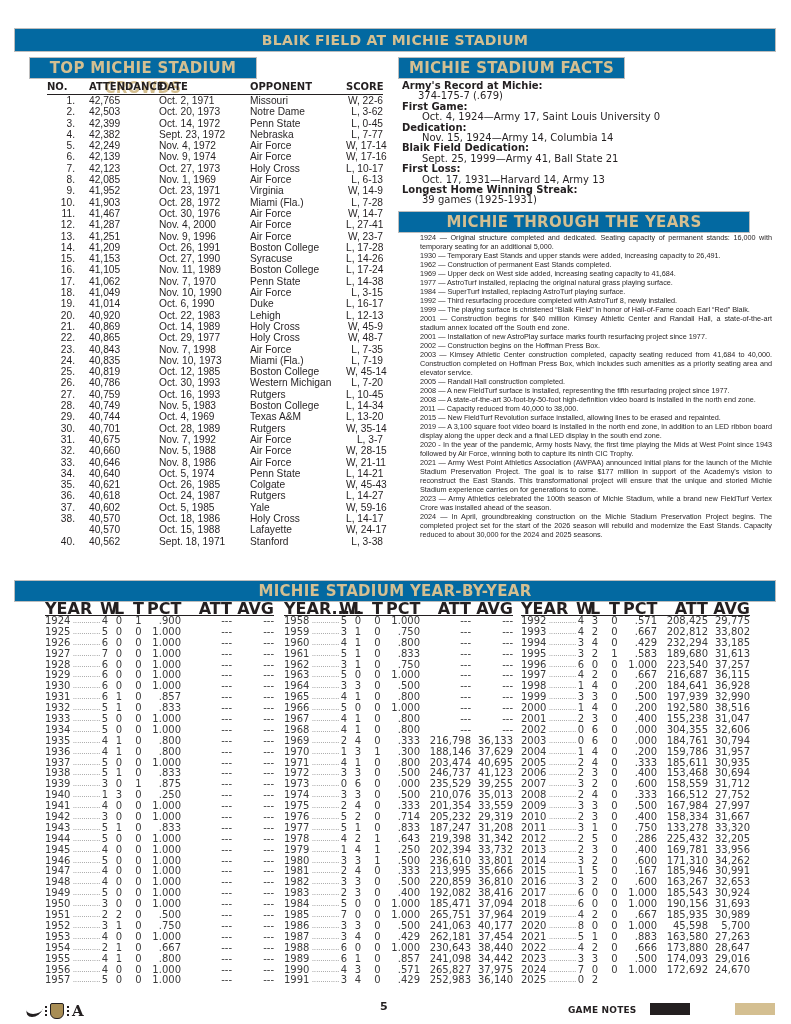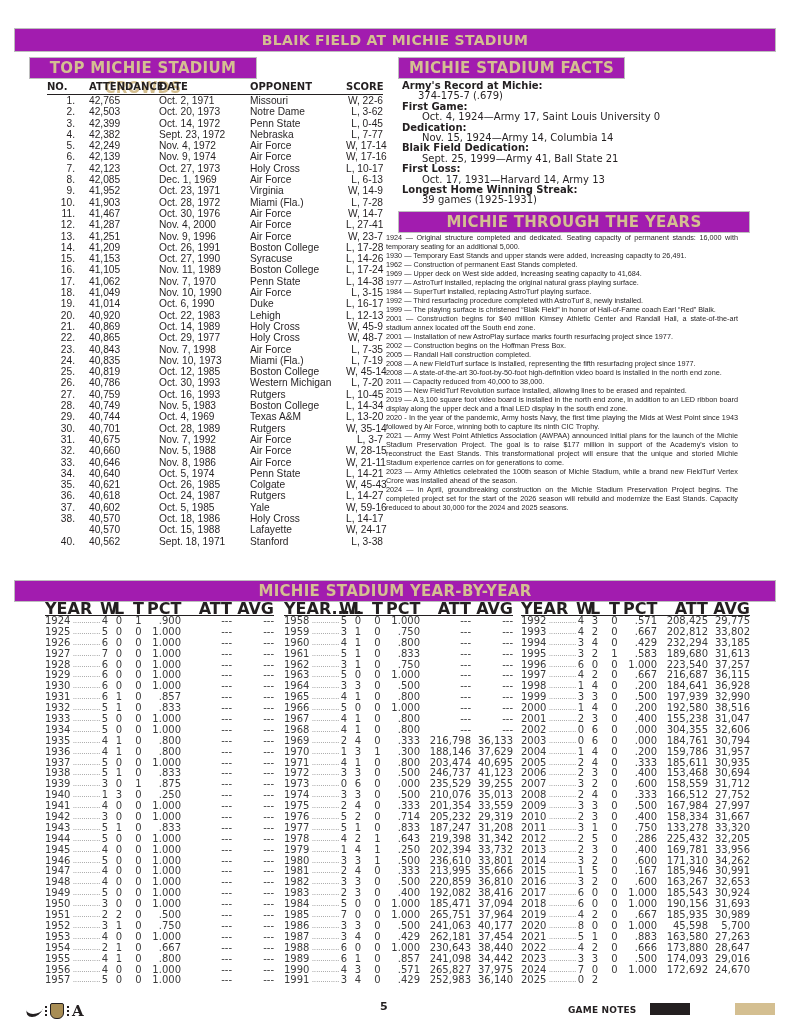--- a/index.html
+++ b/index.html
@@ -1,17 +1,17 @@
 <!DOCTYPE html>
 <html><head>
 <meta charset="utf-8">
 <style>
   html, body { margin: 0; padding: 0; background: #ffffff; }
   body { width: 791px; height: 1024px; position: relative; overflow: hidden; font-family: "Liberation Sans", sans-serif; color: #231f20; }
-  .banner { background: #a21caf; color: #d4bf91; font-family: "DejaVu Sans", sans-serif; font-weight: bold; text-align: center; letter-spacing: 0.3px; box-shadow: 0 0 0 1px #bdbdbd; }
+  .banner { background: #0369a1; color: #d4bf91; font-family: "DejaVu Sans", sans-serif; font-weight: bold; text-align: center; letter-spacing: 0.3px; box-shadow: 0 0 0 1px #bdbdbd; }
   .main-banner { position: absolute; left: 15px; top: 29px; width: 760px; height: 22px; line-height: 22px; font-size: 14px; }
   .sub-banner { position: absolute; height: 20px; line-height: 20px; font-size: 15px; }
 
   
   .crowds { position: absolute; left: 47px; top: 81px; width: 336px; font-size: 10.2px; }
   .crowds .hdr { display: flex; font-family: "DejaVu Sans", sans-serif; font-weight: bold; font-size: 10px; border-bottom: 1px solid #231f20; height: 13px; line-height: 12px; }
   .crowds .row { display: flex; height: 11.3px; line-height: 11.3px; white-space: nowrap; }
   .c-no { width: 28px; text-align: right; padding-right: 14px; box-sizing: content-box; }
   .crowds .hdr .c-no { text-align: left; width: 28px; padding-right: 14px; }
   .c-att { width: 70px; }
@@ -19,21 +19,21 @@
   .c-opp { width: 96px; }
   .c-score { width: 37px; text-align: right; }
 
   
   .facts { position: absolute; left: 402px; top: 81px; width: 350px; font-family: "DejaVu Sans", sans-serif; font-size: 10px; line-height: 10.4px; }
   .fact-label { font-weight: bold; }
   .fact-value { padding-left: 20px; font-weight: normal; }
   .fact-value.first { padding-left: 16px; }
 
   
-  .years { position: absolute; left: 386px; top: 233px; width: 352px; font-size: 7.25px; line-height: 9.0px; text-align: justify; }
+  .years { position: absolute; left: 420px; top: 233px; width: 352px; font-size: 7.25px; line-height: 9.0px; text-align: justify; }
   .years p { margin: 0; }
 
   
   .yby-col { position: absolute; top: 603px; font-family: "DejaVu Sans", sans-serif; font-size: 10px; }
   .yby-col .hdr { display: flex; font-weight: bold; border-bottom: 1px solid #231f20; height: 12px; line-height: 12px; font-size: 16px; }
   .yby-col .row { display: flex; height: 10.9px; line-height: 10.9px; white-space: nowrap; color: #3a3a3a; }
   .y-year { width: 28px; }
   .y-dots { width: 27px; overflow: hidden; color: #555; font-size: 6px; letter-spacing: 0.2px; }
   .y-w { width: 8px; text-align: right; }
   .y-l { width: 22px; text-align: center; }
@@ -118,21 +118,21 @@
       <div class="row">
         <span class="c-no">7.</span>
         <span class="c-att">42,123</span>
         <span class="c-date">Oct. 27, 1973</span>
         <span class="c-opp">Holy Cross</span>
         <span class="c-score">L, 10-17</span>
       </div>
       <div class="row">
         <span class="c-no">8.</span>
         <span class="c-att">42,085</span>
-        <span class="c-date">Dec. 1, 1969</span>
+        <span class="c-date">Nov. 1, 1969</span>
         <span class="c-opp">Air Force</span>
         <span class="c-score">L, 6-13</span>
       </div>
       <div class="row">
         <span class="c-no">9.</span>
         <span class="c-att">41,952</span>
         <span class="c-date">Oct. 23, 1971</span>
         <span class="c-opp">Virginia</span>
         <span class="c-score">W, 14-9</span>
       </div>
@@ -378,20 +378,21 @@
     <p>1930 —  Temporary East Stands and upper stands were added, increasing capacity to 26,491.</p>
     <p>1962 — Construction of permanent East Stands completed.</p>
     <p>1969 — Upper deck on West side added, increasing seating capacity to 41,684.</p>
     <p>1977 — AstroTurf installed, replacing the original natural grass playing surface.</p>
     <p>1984 — SuperTurf installed, replacing AstroTurf playing surface.</p>
     <p>1992 — Third resurfacing procedure completed with AstroTurf 8, newly installed.</p>
     <p>1999 — The playing surface is christened “Blaik Field” in honor of Hall-of-Fame coach Earl “Red” Blaik.</p>
     <p>2001 — Construction begins for $40 million Kimsey Athletic Center and Randall Hall, a state-of-the-art stadium annex located off the South end zone.</p>
     <p>2001 — Installation of new AstroPlay surface marks fourth resurfacing project since 1977.</p>
     <p>2002 — Construction begins on the Hoffman Press Box.</p>
+    <p>2003 — Kimsey Athletic Center construction completed, capacity seating reduced from 41,684 to 40,000. Construction completed on Hoffman Press Box, which includes such amenities as a priority seating area and elevator service.</p>
     <p>2005 — Randall Hall construction completed.</p>
     <p>2008 — A new FieldTurf surface is installed, representing the fifth resurfacing project since 1977.</p>
     <p>2008 — A state-of-the-art 30-foot-by-50-foot high-definition video board is installed in the north end zone.</p>
     <p>2011 — Capacity reduced from 40,000 to 38,000.</p>
     <p>2015 — New FieldTurf Revolution surface installed, allowing lines to be erased and repainted.</p>
     <p>2019 — A 3,100 square foot video board is installed in the north end zone, in addition to an LED ribbon board display along the upper deck and a final LED display in the south end zone.</p>
     <p>2020 - In the year of the pandemic, Army hosts Navy, the first time playing the Mids at West Point since 1943 followed by Air Force, winning both to capture its ninth CIC Trophy.</p>
     <p>2021 — Army West Point Athletics Association (AWPAA) announced initial plans for the launch of the Michie Stadium Preservation Project. The goal is to raise $177 million in support of the Academy's vision to reconstruct the East Stands. This transformational project will ensure that the unique and storied Michie Stadium experience carries on for generations to come.</p>
     <p>2023 —  Army Athletics celebrated the 100th season of Michie Stadium, while a brand new FieldTurf Vertex Crore was installed ahead of the season.</p>
     <p>2024 —  In April, groundbreaking construction on the Michie Stadium Preservation Project begins. The completed project set for the start of the 2026 season will rebuild and modernize the East Stands. Capacity reduced to about 30,000 for the 2024 and 2025 seasons.</p>

